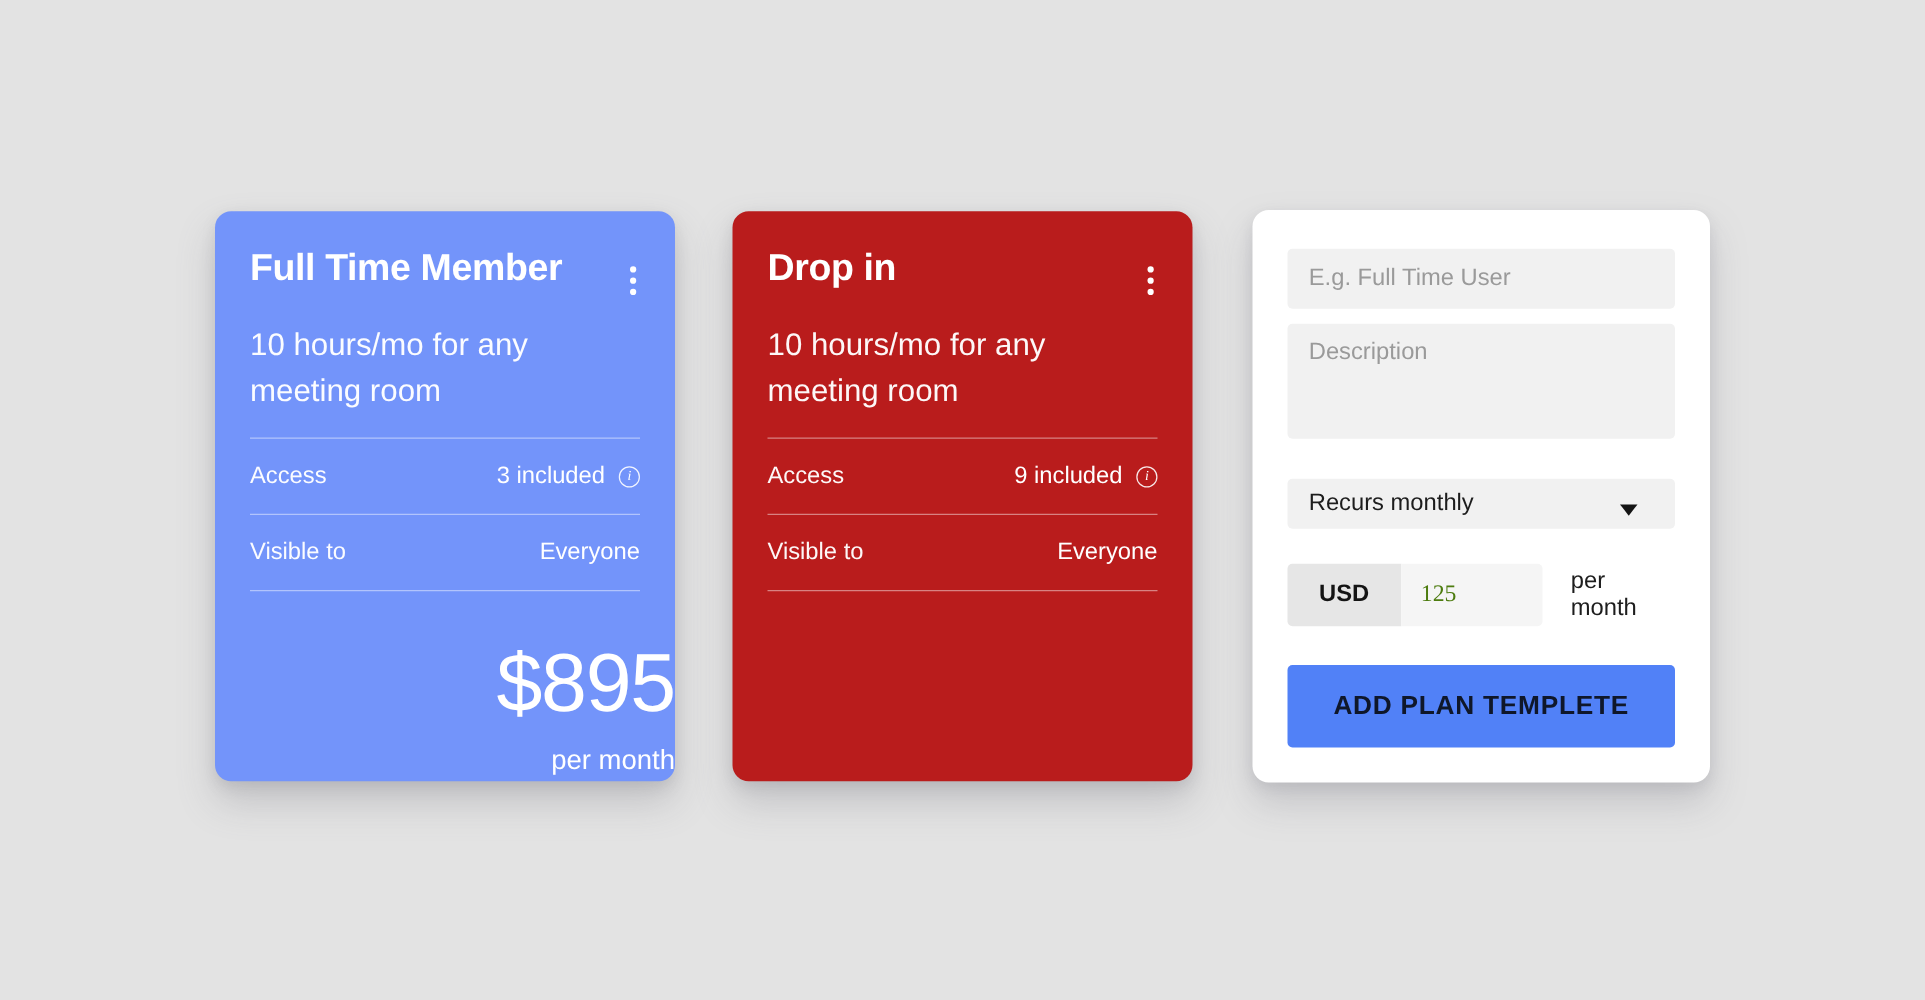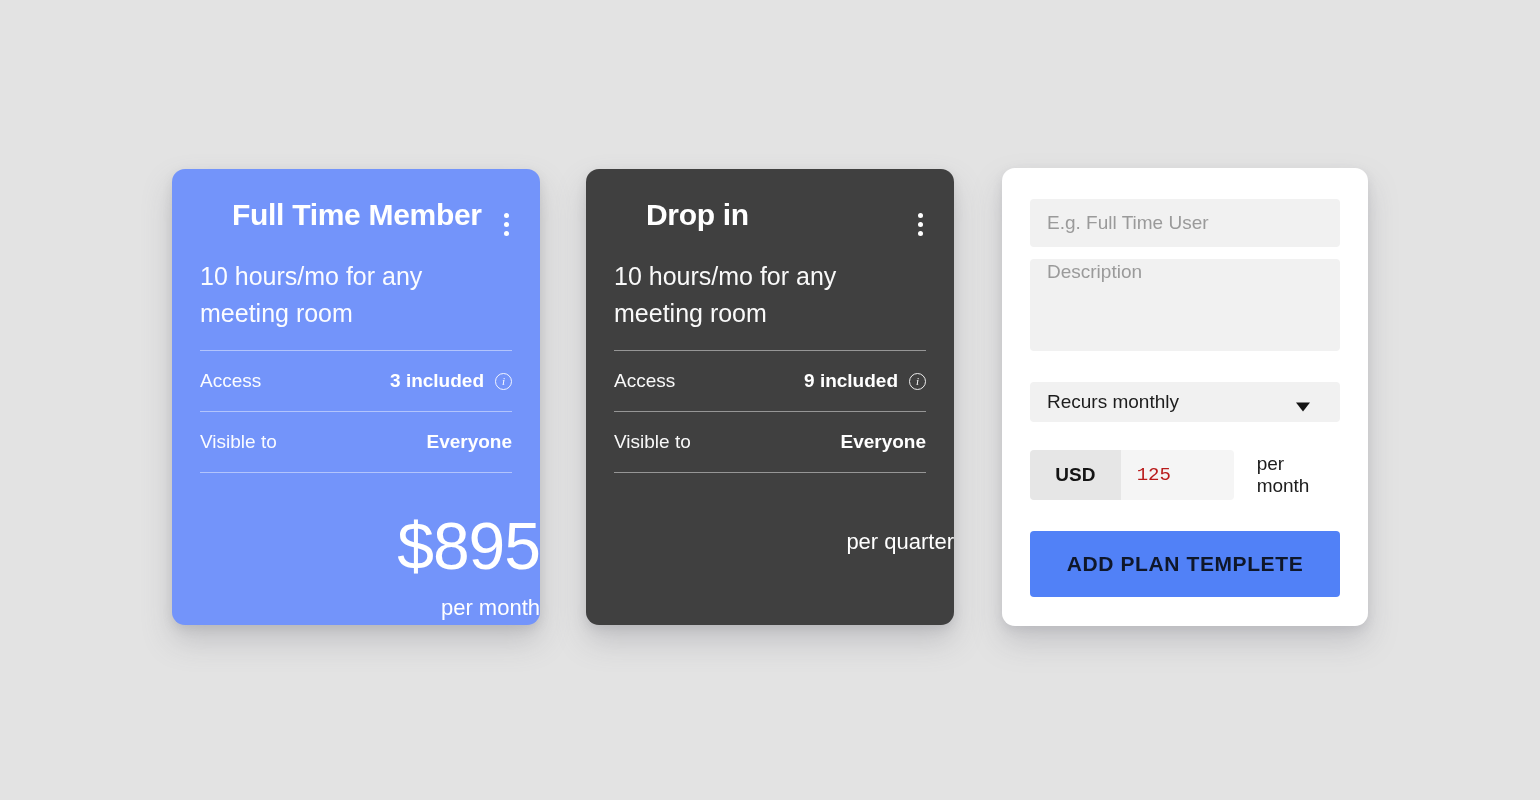--- a/index.html
+++ b/index.html
@@ -26,27 +26,26 @@
     top: 169px;
     width: 368px;
     height: 456px;
     border-radius: 13px;
     padding: 30px 28px 0 28px;
     color: #ffffff;
     box-shadow: 0 16px 30px rgba(120,120,130,0.30),
                 0 4px 10px rgba(120,120,130,0.18);
   }
   .plan-card.blue { left: 172px; background: #7394fa; }
-  .plan-card.pink { left: 586px; background: #404040; top: 169px; }
+  .plan-card.pink { left: 586px; background: #b91c1c; top: 169px; }
 
   .card-head {
     display: flex;
     align-items: flex-start;
     justify-content: space-between;
-    margin-left: 32px;
   }
   .card-title {
     font-size: 30px;
     font-weight: bold;
     letter-spacing: -0.3px;
     line-height: 1.08;
   }
   .kebab {
     display: flex;
     flex-direction: column;
@@ -85,21 +84,21 @@
   }
   .row {
     display: flex;
     align-items: center;
     justify-content: space-between;
     height: 60px;
     font-size: 19px;
   }
   .row-label { font-weight: 400; color: rgba(255,255,255,0.97); }
   .row-value-wrap { display: flex; align-items: center; gap: 11px; }
-  .row-value { font-weight: 700; }
+  .row-value { font-weight: 400; }
   .info-icon {
     width: 17px;
     height: 17px;
     border: 1.4px solid rgba(255,255,255,0.9);
     border-radius: 50%;
     display: inline-flex;
     align-items: center;
     justify-content: center;
     font-size: 11px;
     font-style: italic;
@@ -150,21 +149,21 @@
     font-size: 19px;
     color: #2b2b2b;
     padding: 0 17px;
     outline: none;
   }
   .field::placeholder { color: #9a9a9a; }
   .field-name { height: 48px; }
   .field-desc {
     height: 92px;
     margin-top: 12px;
-    padding-top: 1px;
+    padding-top: 11px;
     resize: none;
     line-height: 1.3;
   }
 
   .select-wrap {
     position: relative;
     margin-top: 27px;
     height: 50px;
   }
   .select-box {
@@ -208,23 +207,23 @@
     font-weight: bold;
     color: #141414;
     cursor: pointer;
   }
   .amount-input {
     width: 113px;
     height: 50px;
     background: #f5f5f5;
     border: none;
     border-radius: 0 4px 4px 0;
-    font-family: Liberation Mono, monospace;
-    font-size: 19px;
-    color: #b91c1c;
+    font-family: Liberation Serif, serif;
+    font-size: 19px;
+    color: #4d7c0f;
     padding: 0 16px;
     outline: none;
   }
   .per-label {
     margin-left: 23px;
     font-size: 19px;
     color: #1d1d1d;
   }
 
   .primary-btn {
@@ -303,21 +302,20 @@
       </div>
       <div class="row-divider"></div>
       <div class="row">
         <span class="row-label">Visible to</span>
         <span class="row-value">Everyone</span>
       </div>
       <div class="row-divider"></div>
     </div>
 
     <div class="price-block">
-      <div class="price-period">per quarter</div>
     </div>
   </div>
 
   <div class="form-card">
     <input class="field field-name" type="text" placeholder="E.g. Full Time User" style="">
 
     <textarea class="field field-desc" placeholder="Description" style=""></textarea>
 
     <div class="select-wrap">
       <div class="select-box">

